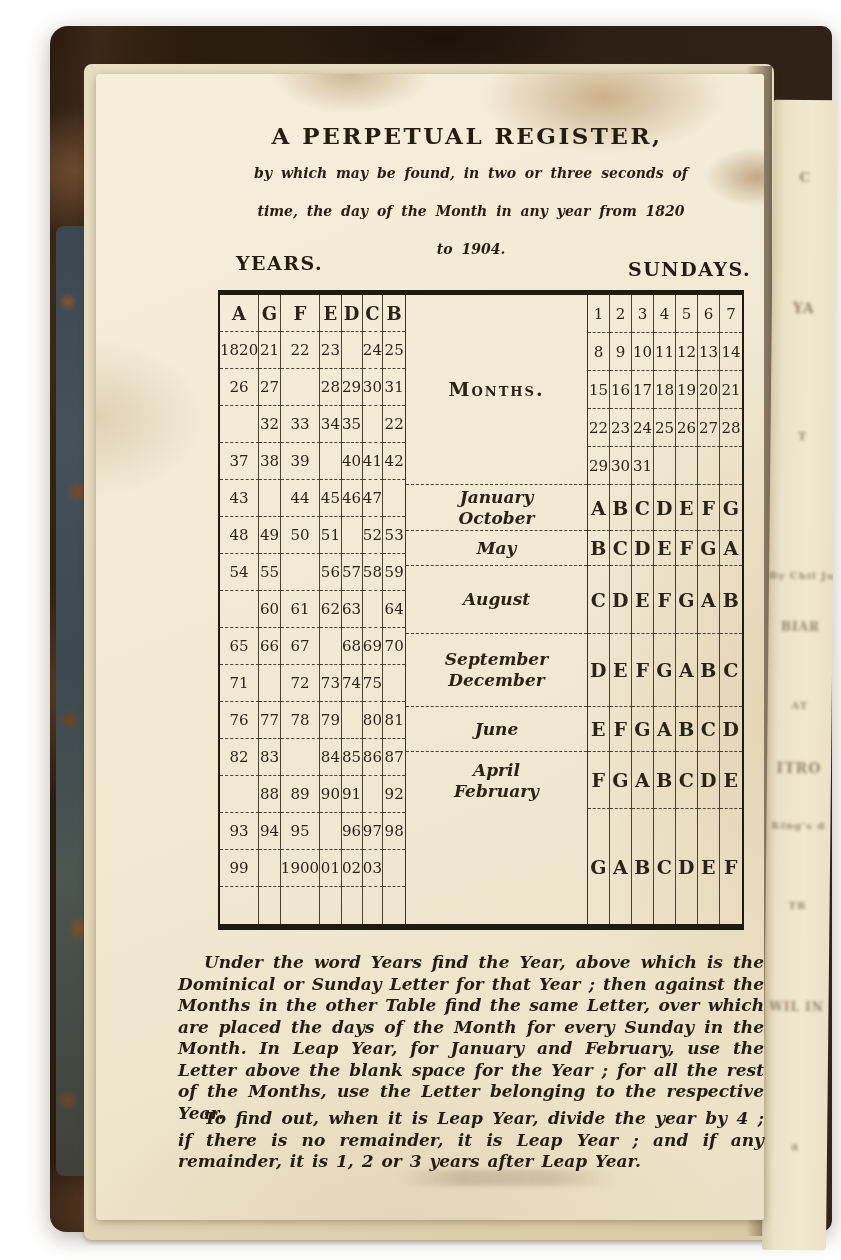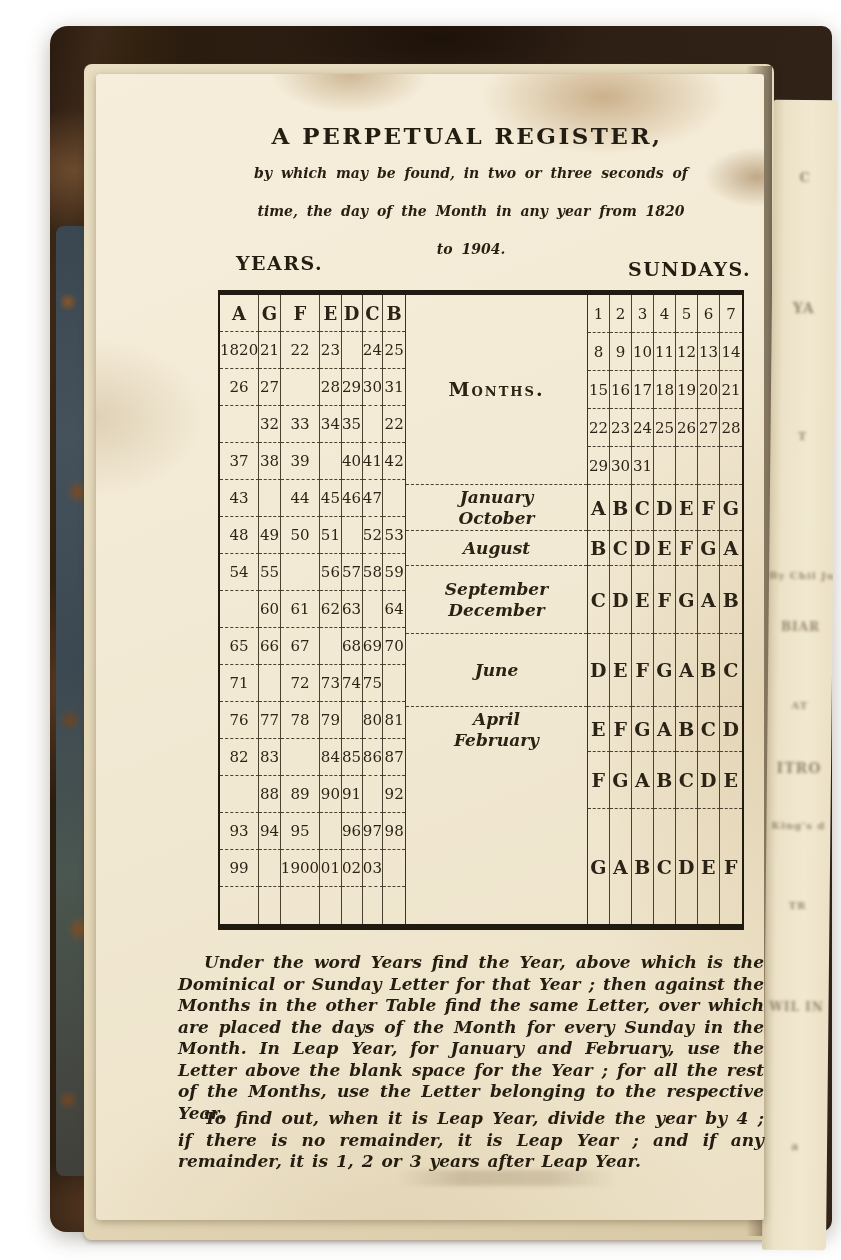--- a/index.html
+++ b/index.html
@@ -240,20 +240,23 @@
             <div class="cell ycell nb"></div>
             <div class="cell ycell nb"></div>
           </div>
         <div class="months-col" id="monthsCol">
             <div class="mzone">
               <span class="months-head">Months.</span>
             </div>
             <div class="mzone">
               <span>January</span>
               <span>October</span>
+            </div>
+            <div class="mzone">
+              <span>May</span>
             </div>
             <div class="mzone">
               <span>August</span>
             </div>
             <div class="mzone">
               <span>September</span>
               <span>December</span>
             </div>
             <div class="mzone">
               <span>June</span>

